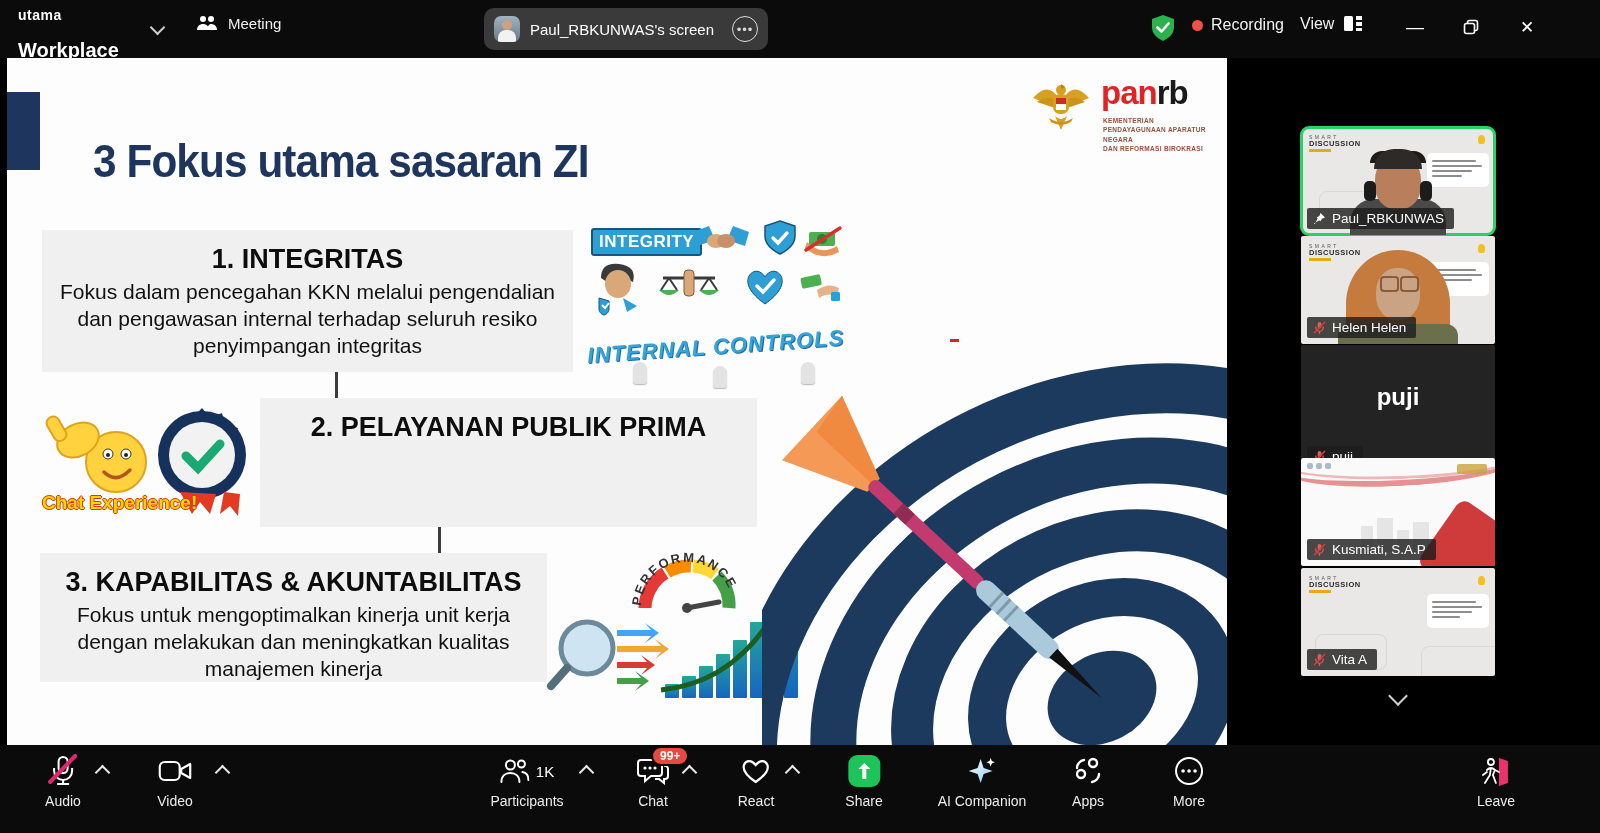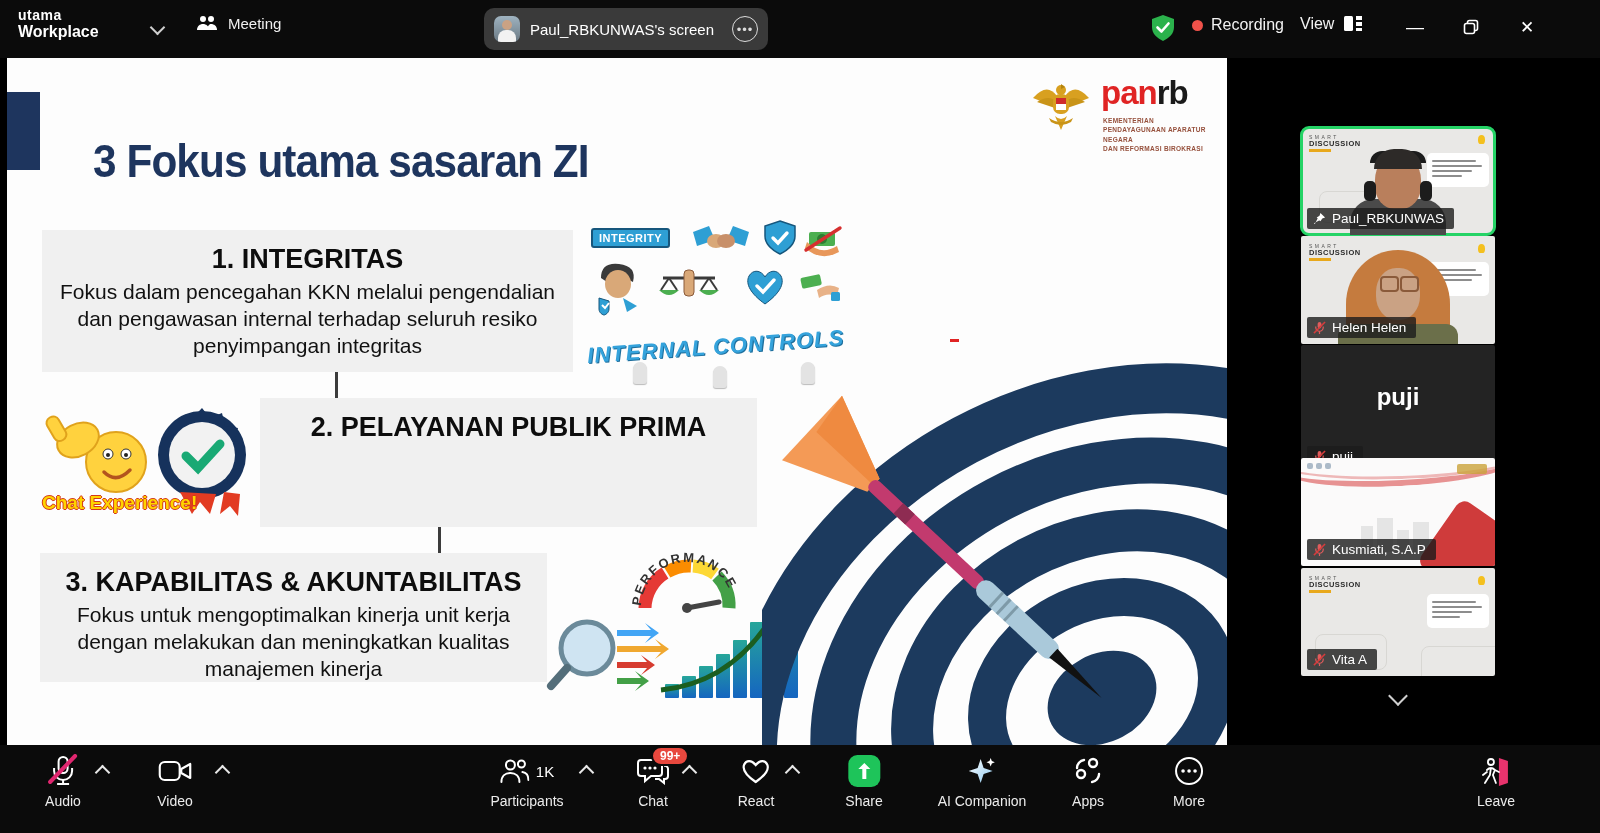--- a/index.html
+++ b/index.html
@@ -3,21 +3,21 @@
 <meta charset="utf-8">
 <style>
   html,body{margin:0;padding:0;background:#000;}
   .app{position:relative;width:1600px;height:833px;background:#000;overflow:hidden;
        font-family:"Liberation Sans",sans-serif;color:#fff;}
 
   
   .titlebar{position:absolute;left:0;top:0;width:1600px;height:58px;background:#0b0b0b;}
   .zlogo{position:absolute;left:18px;top:8px;line-height:1;}
   .zlogo .z1{font-size:14px;font-weight:bold;letter-spacing:.5px;}
-  .zlogo .z2{font-size:16px;font-weight:bold;margin-top:2px;}
+  .zlogo .z2{font-size:20px;font-weight:bold;margin-top:18px;}
   .caret-down{width:9px;height:9px;border-left:2px solid #cfcfcf;border-bottom:2px solid #cfcfcf;
               transform:rotate(-45deg);display:inline-block;}
   .logo-caret{position:absolute;left:152px;top:22px;}
   .meeting-tab{position:absolute;left:196px;top:14px;display:flex;align-items:center;gap:10px;font-size:15px;color:#f0f0f0;}
   .share-pill{position:absolute;left:484px;top:8px;width:284px;height:42px;background:#3a3a3a;border-radius:10px;
               display:flex;align-items:center;gap:10px;padding:0 10px;box-sizing:border-box;}
   .pill-avatar{width:26px;height:26px;border-radius:7px;background:linear-gradient(#9fb3c0,#6b7a85);position:relative;overflow:hidden;flex:none;}
   .pill-avatar::before{content:"";position:absolute;left:8px;top:4px;width:10px;height:10px;border-radius:50%;background:#caa284;}
   .pill-avatar::after{content:"";position:absolute;left:4px;top:14px;width:18px;height:12px;border-radius:8px 8px 0 0;background:#f2f2f2;}
   .pill-title{font-size:15px;color:#fff;white-space:nowrap;flex:1;}
@@ -50,21 +50,21 @@
   .box1{left:35px;top:172px;width:531px;height:142px;}
   .box2{left:253px;top:340px;width:497px;height:129px;}
   .box3{left:33px;top:495px;width:507px;height:129px;}
   .connector{position:absolute;width:3px;background:#3c3c3c;}
   .conn1{left:328px;top:314px;height:26px;}
   .conn2{left:431px;top:469px;height:26px;}
 
   
   .integrity-art{position:absolute;left:578px;top:158px;width:258px;height:168px;}
   .intg-sign{position:absolute;left:6px;top:12px;background:#2e9fd4;border:2px solid #16567c;border-radius:3px;
-             color:#fff;font-size:11px;font-weight:800;padding:2px 6px;letter-spacing:.5px;}
+             color:#fff;font-size:17px;font-weight:800;padding:2px 6px;letter-spacing:.5px;}
   .ic{position:absolute;}
   .internal-controls{position:absolute;left:2px;top:118px;font-size:22px;font-weight:800;font-style:italic;
       color:#35a3dc;transform:rotate(-4deg);letter-spacing:1px;text-shadow:1px 1px 0 #1d6e9c;white-space:nowrap;}
   .figure{position:absolute;width:14px;height:22px;background:#e3e3e3;border-radius:7px 7px 3px 3px;box-shadow:0 1px 1px #bbb;}
 
   
   .great-exp{position:absolute;left:35px;top:342px;width:240px;height:125px;}
   .ge-label{position:absolute;left:0px;top:92px;font-size:19px;font-weight:800;color:#ffd400;
             text-shadow:-1px 0 #d43a1a,1px 0 #d43a1a,0 -1px #d43a1a,0 1px #d43a1a;white-space:nowrap;}
 

